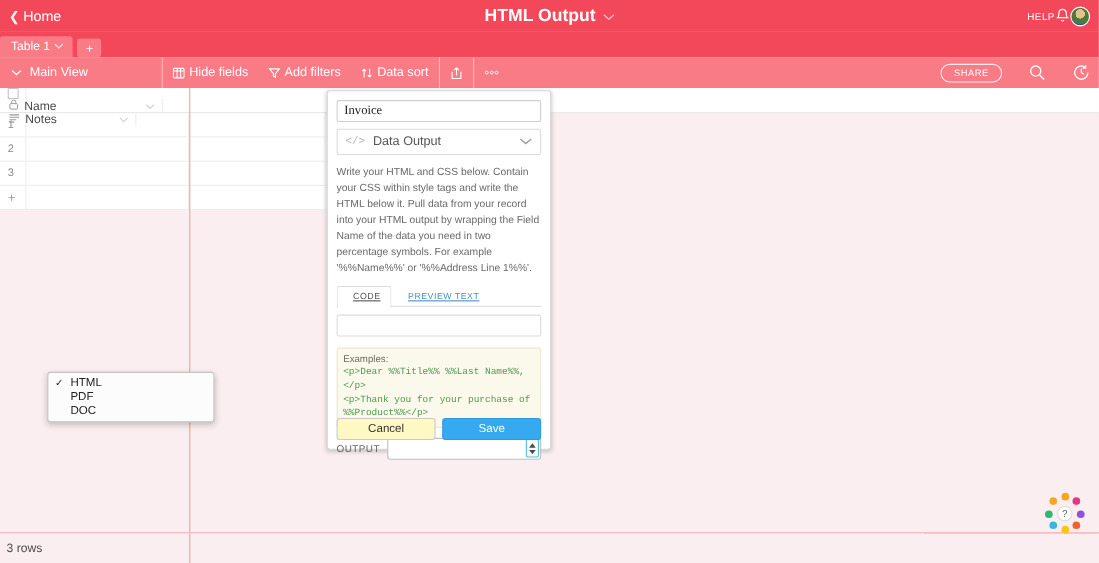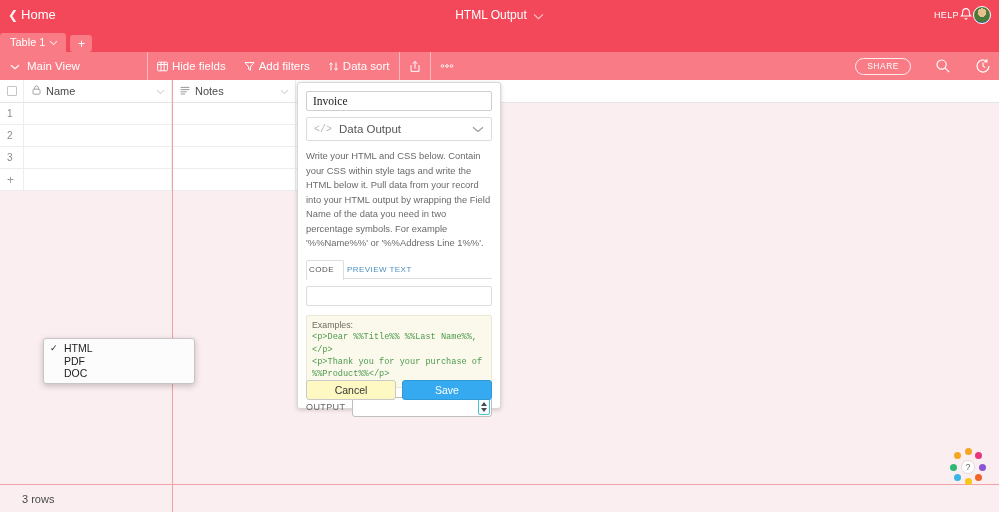--- a/index.html
+++ b/index.html
@@ -20,21 +20,21 @@
   .home-link {
     display: flex; align-items: center; gap: 3px;
     color: #fff; font-size: 13px; margin-left: 8px; cursor: pointer;
   }
   .chev-left { font-size: 12px; line-height: 1; opacity: .95; }
   .app-title-wrap {
     position: absolute; left: 0; right: 0; top: 0; height: 29px;
     display: flex; align-items: center; justify-content: center;
     gap: 6px; pointer-events: none;
   }
-  .app-title { color: #fff; font-size: 12px; pointer-events: auto; cursor: pointer; }
+  .app-title { color: #fff; font-size: 16px; pointer-events: auto; cursor: pointer; font-weight: bold; }
   .title-caret { pointer-events: auto; }
   .topbar-right {
     position: absolute; right: 8px; top: 0; height: 29px;
     display: flex; align-items: center; 
   }
   .help-label { color: #fff; font-size: 9px; letter-spacing: .4px; cursor: pointer; }
   .avatar {
     width: 18px; height: 18px; border-radius: 50%;
     background: radial-gradient(circle at 50% 35%, #e8c08f 0 32%, #4b7a3a 33% 70%, #2d5c8a 71% 100%);
     border: 1.5px solid #fff; overflow: hidden; cursor: pointer;
@@ -81,21 +81,21 @@
   }
   .share-btn {
     border: 1px solid rgba(255,255,255,.85); border-radius: 9px;
     color: #fff; font-size: 8.5px; letter-spacing: .5px;
     padding: 2.5px 11px; cursor: pointer;
   }
   .icon-btn { cursor: pointer; display: flex; align-items: center; }
 
   
   .grid { position: absolute; left: 0; top: 80px; width: 999px; height: 404px; background: #fbeef0; }
-  .grid-head { display: flex; height: 23px; background: #fff; border-bottom: 1px solid #e4e4e4; }
+  .grid-head { display: flex; height: 23px; background: #fff; border-bottom: 1px solid #e4e4e4; flex-direction: column; }
   .col-check {
     width: 24px; border-right: 1px solid #ededed; display: flex;
     align-items: center; justify-content: center;
   }
   .hdr-check {
     width: 10px; height: 10px; border: 1px solid #c4c4c4; border-radius: 1px; cursor: pointer;
   }
   .col {
     display: flex; align-items: center; gap: 5px;
     font-size: 11px; color: #4a4a4a; padding: 0 6px 0 8px;
@@ -117,21 +117,21 @@
   .cell { border-right: 1px solid #ededed; }
   .cell.name { width: 148px; }
   .cell.notes { width: 124px; }
   .cell.rest { flex: 1; border-right: none; }
   .addrow .rownum { color: #9a9a9a; font-size: 12px; }
   .grid-rule { position: absolute; left: 172px; top: 0; width: 1px; height: 404px; background: #f3a0a8; }
   .grid-underline { position: absolute; left: 0; top: 404px; width: 999px; height: 1px; background: #f3a0a8; }
 
   
   .statusbar {
-    position: absolute; left: 16px; top: 485px; width: 840px; height: 27px;
+    position: absolute; left: 0; top: 485px; width: 840px; height: 27px;
     background: #fbeef0; font-size: 11px; color: #4a4a4a;
     display: flex; align-items: center; padding-left: 6px;
   }
   .status-rule { position: absolute; left: 172px; top: 485px; width: 1px; height: 27px; background: #f3a0a8; }
 
   
   .panel {
     position: absolute; left: 297px; top: 82px; width: 204px; height: 327px;
     background: #fff; border: 1px solid #d8d8d8; border-radius: 3px;
     box-shadow: 0 1px 4px rgba(0,0,0,.18);
@@ -150,23 +150,23 @@
   }
   .code-glyph { color: #b8b8b8; font-size: 10px; font-family: "Liberation Mono", monospace; }
   .type-select .cv { margin-left: auto; }
   .panel-desc {
     margin-top: 8px; font-size: 9.4px; line-height: 1.55; color: #6a6a6a;
   }
   .tabs {
     margin-top: 9px; display: flex; border-bottom: 1px solid #ddd; height: 19px;
   }
   .tab {
-    font-size: 8px; letter-spacing: .45px; padding: 4px 9px 3px 2px;
+    font-size: 8px; letter-spacing: .45px; padding: 4px 9px 3px 14px;
     color: #666; cursor: pointer; border: 1px solid transparent;
-    border-bottom: none; position: relative; top: 0;
+    border-bottom: none; position: relative; top: 0; text-decoration: underline;
   }
   .tab.active {
     background: #fff; border-color: #ddd; border-radius: 2px 2px 0 0;
     color: #555; height: 20px;
   }
   .tab.link { color: #4a90c2; }
   .code-area {
     margin-top: 7px; width: 100%; height: 20px;
     border: 1px solid #dcdcdc; border-radius: 2px; background: #fff;
     resize: none; outline: none; font-family: "Liberation Mono", monospace;

